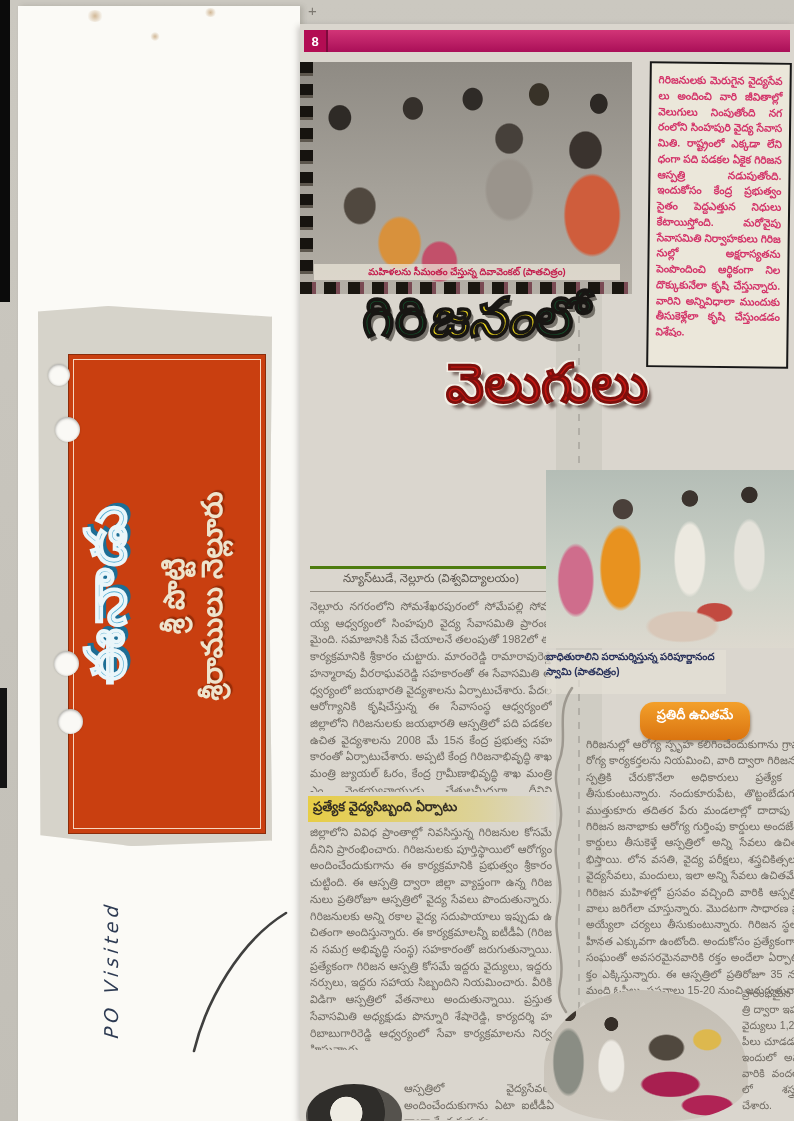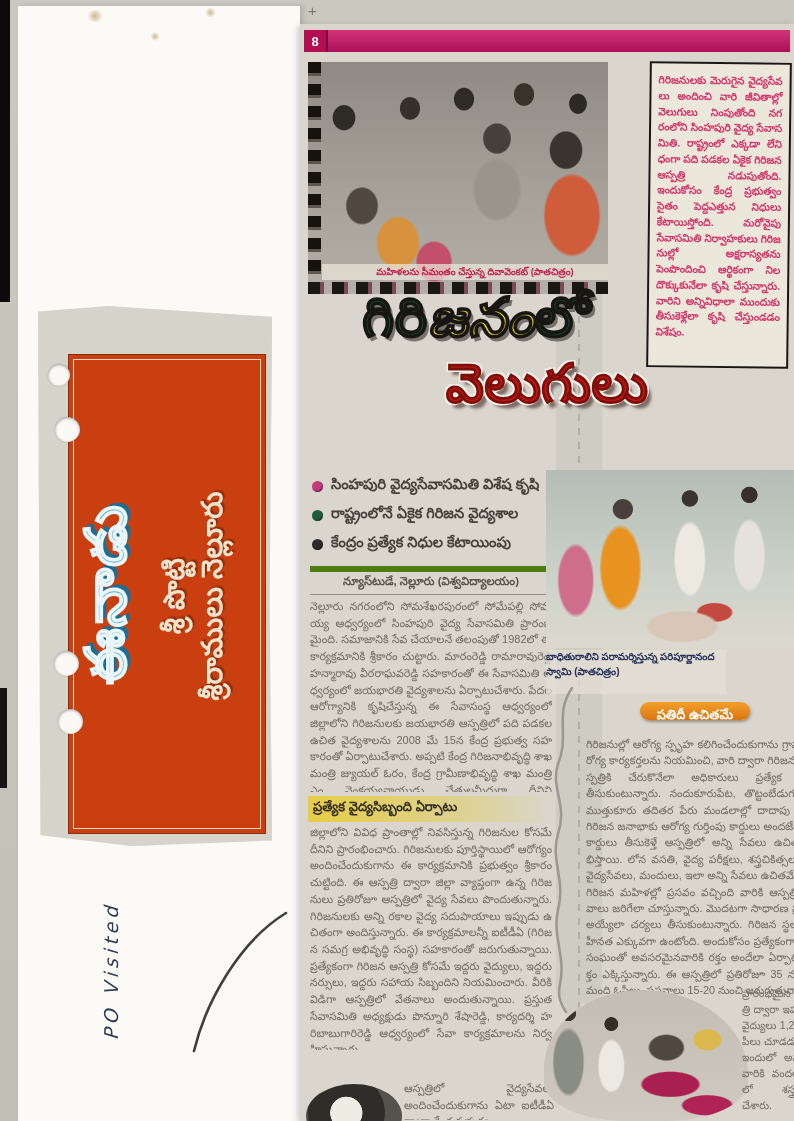--- a/index.html
+++ b/index.html
@@ -23,21 +23,21 @@
                background:repeating-linear-gradient(180deg,#b1aea6 0 7px,transparent 7px 14px); }
   .reg-mark { position:absolute; left:308px; top:2px; color:#7c7870; font-size:15px; }
 
   .masthead-bar { position:absolute; left:4px; top:6px; width:486px; height:22px;
                   background:linear-gradient(180deg,#d23577,#aa0f58); }
   .page-badge { position:absolute; left:4px; top:6px; width:24px; height:22px; background:#b30d53;
                 border-right:2px solid #7e0a3c; color:#fff; font-size:13px; font-weight:bold;
                 display:flex; align-items:center; justify-content:center; }
 
   
-  .photo-crowd { position:absolute; left:8px; top:38px; width:300px; height:232px; overflow:hidden;
+  .photo-crowd { position:absolute; left:0; top:38px; width:332px; height:232px; overflow:hidden;
     background:
       radial-gradient(48px 70px at 88% 66%, #cf5d3c 0 55%, rgba(0,0,0,0) 60%),
       radial-gradient(26px 30px at 86% 38%, #3a332e 0 60%, rgba(0,0,0,0) 65%),
       radial-gradient(40px 52px at 63% 55%, #9a948c 0 55%, rgba(0,0,0,0) 62%),
       radial-gradient(22px 24px at 63% 33%, #46403a 0 60%, rgba(0,0,0,0) 66%),
       radial-gradient(36px 44px at 30% 78%, #d8913c 0 55%, rgba(0,0,0,0) 62%),
       radial-gradient(26px 30px at 18% 62%, #50483f 0 58%, rgba(0,0,0,0) 64%),
       radial-gradient(30px 34px at 42% 86%, #c2506a 0 55%, rgba(0,0,0,0) 62%),
       radial-gradient(18px 20px at 12% 24%, #2e2a26 0 60%, rgba(0,0,0,0) 66%),
       radial-gradient(16px 18px at 34% 20%, #35302b 0 60%, rgba(0,0,0,0) 66%),
@@ -69,22 +69,22 @@
                font-size:54px; font-weight:bold; line-height:1.1; color:#bf1712;
                -webkit-text-stroke:1px #7c0f0c;
                text-shadow:-2px -2px 0 #f2efe6, 2px -2px 0 #f2efe6, -2px 2px 0 #f2efe6, 4px 5px 3px rgba(45,20,14,.55); }
 
   
   .bullets { position:absolute; left:12px; top:452px; width:300px; }
   .bullet-row { display:flex; align-items:center; margin-bottom:9px; }
   .dot { width:11px; height:11px; border-radius:50%; margin-right:8px; flex:0 0 11px; box-shadow:inset -1px -1px 1px rgba(0,0,0,.4); }
   .bullet-label { font-size:14.5px; font-weight:bold; color:#47403a; white-space:nowrap; overflow:hidden; }
   .dateline { position:absolute; left:10px; top:542px; width:242px; text-align:center;
-              font-size:11.5px; font-weight:bold; color:#59534b; padding:3px 0;
-              border-top:6px solid #4d7c0f; border-bottom:1px solid #938d83; white-space:nowrap; overflow:hidden; }
+              font-size:11.5px; font-weight:normal; color:#59534b; padding:3px 0;
+              border-top:3px solid #4d7c0f; border-bottom:1px solid #938d83; white-space:nowrap; overflow:hidden; }
 
   
   .bodytxt { position:absolute; font-size:11px; line-height:1.52; color:#6e6961; text-align:justify;
              word-break:break-all; overflow:hidden; }
   .subhead { position:absolute; height:26px; line-height:21px; font-size:13px; font-weight:bold; color:#332d23;
              padding-left:5px; white-space:nowrap; overflow:hidden;
              background:linear-gradient(90deg,#e7cd45 0%,#dcd29c 70%,rgba(220,210,156,0) 100%); }
 
   
   .photo-hosp { position:absolute; left:246px; top:446px; width:248px; height:178px; overflow:hidden;
@@ -97,21 +97,21 @@
       radial-gradient(26px 60px at 82% 48%, #e4e2da 0 55%, rgba(0,0,0,0) 62%),
       radial-gradient(13px 13px at 82% 14%, #362f2a 0 60%, rgba(0,0,0,0) 66%),
       radial-gradient(60px 26px at 55% 88%, #d8c7b8 0 55%, rgba(0,0,0,0) 62%),
       radial-gradient(30px 16px at 68% 80%, #c24a40 0 55%, rgba(0,0,0,0) 62%),
       linear-gradient(180deg,#b4bdb6 0%,#ccd2c8 60%,#ddd9cf 100%); }
   .photo-caption2 { position:absolute; left:246px; top:626px; width:180px; height:44px;
                     font-size:10px; font-weight:bold; color:#27305a; line-height:1.45;
                     background:rgba(228,224,213,.7); overflow:hidden; word-break:break-all; }
 
   
-  .pill { position:absolute; left:340px; top:678px; width:110px; height:18px; border-radius:14px;
+  .pill { position:absolute; left:340px; top:678px; width:110px; height:38px; border-radius:14px;
           background:linear-gradient(180deg,#f3a02b,#da7410); box-shadow:1px 2px 3px rgba(70,40,10,.4);
           color:#fff; font-size:13px; font-weight:bold; text-align:center; line-height:26px;
           white-space:nowrap; overflow:hidden; }
   .wavy { position:absolute; left:250px; top:660px; }
 
   
   .photo-ward { position:absolute; left:244px; top:966px; width:204px; height:131px;
     border-radius:48% 52% 40% 40% / 60% 64% 30% 30%; overflow:hidden;
     background:
       radial-gradient(26px 56px at 12% 55%, #8a8d84 0 55%, rgba(0,0,0,0) 62%),
@@ -178,34 +178,20 @@
       <div class="lace-left"></div>
       <div class="lace-bottom"></div>
       <div class="photo-caption1">మహిళలను సీమంతం చేస్తున్న దివావెంకట్ (పాతచిత్రం)</div>
     </div>
 
     <div class="info-box">గిరిజనులకు మెరుగైన వైద్యసేవలు అందించి వారి జీవితాల్లో వెలుగులు నింపుతోంది నగరంలోని సింహపురి వైద్య సేవాసమితి. రాష్ట్రంలో ఎక్కడా లేని ధంగా పది పడకల ఏకైక గిరిజన ఆస్పత్రి నడుపుతోంది. ఇందుకోసం కేంద్ర ప్రభుత్వం సైతం పెద్దఎత్తున నిధులు కేటాయిస్తోంది. మరోవైపు సేవాసమితి నిర్వాహకులు గిరిజనుల్లో అక్షరాస్యతను పెంపొందించి ఆర్థికంగా నిలదొక్కుకునేలా కృషి చేస్తున్నారు. వారిని అన్నివిధాలా ముందుకు తీసుకెళ్లేలా కృషి చేస్తుండడం విశేషం.</div>
 
     <div class="headline1"><span class="hl-white">గిరి</span><span class="hl-yellow">జనం</span><span class="hl-white">లో</span></div>
     <div class="headline2">వెలుగులు</div>
 
-    <div class="bullets">
-      <div class="bullet-row">
-        <span class="dot" style="background-color: rgb(194, 58, 122);"></span>
-        <span class="bullet-label">సింహపురి వైద్యసేవాసమితి విశేష కృషి</span>
-      </div>
-      <div class="bullet-row">
-        <span class="dot" style="background-color: rgb(31, 92, 58);"></span>
-        <span class="bullet-label">రాష్ట్రంలోనే ఏకైక గిరిజన వైద్యశాల</span>
-      </div>
-      <div class="bullet-row">
-        <span class="dot" style="background-color: rgb(45, 43, 41);"></span>
-        <span class="bullet-label">కేంద్రం ప్రత్యేక నిధుల కేటాయింపు</span>
-      </div>
-    </div>
 
     <div class="dateline">న్యూస్‌టుడే, నెల్లూరు (విశ్వవిద్యాలయం)</div>
 
     <div class="bodytxt" style="left:10px; top:574px; width:242px; height:194px;">నెల్లూరు నగరంలోని సోమశేఖరపురంలో సోమేపల్లి సోమయ్య ఆధ్వర్యంలో సింహపురి వైద్య సేవాసమితి ప్రారంభమైంది. సమాజానికి సేవ చేయాలనే తలంపుతో 1982లో ఈ కార్యక్రమానికి శ్రీకారం చుట్టారు. మారంరెడ్డి రామారావురెడ్డి హన్మారావు వీరరాఘవరెడ్డి సహకారంతో ఈ సేవాసమితి ఆధ్వర్యంలో జయభారతి వైద్యశాలను ఏర్పాటుచేశారు. పేదల ఆరోగ్యానికి కృషిచేస్తున్న ఈ సేవాసంస్థ ఆధ్వర్యంలో జిల్లాలోని గిరిజనులకు జయభారతి ఆస్పత్రిలో పది పడకల ఉచిత వైద్యశాలను 2008 మే 15న కేంద్ర ప్రభుత్వ సహకారంతో ఏర్పాటుచేశారు. అప్పటి కేంద్ర గిరిజనాభివృద్ధి శాఖ మంత్రి జ్యుయల్ ఓరం, కేంద్ర గ్రామీణాభివృద్ధి శాఖ మంత్రి ఎం వెంకయ్యనాయుడు చేతులమీదుగా దీనిని ప్రారంభించారు.</div>
 
     <div class="subhead" style="left:8px; top:772px; width:248px;">ప్రత్యేక వైద్యసిబ్బంది ఏర్పాటు</div>
 
     <div class="bodytxt" style="left:10px; top:800px; width:242px; height:226px;">జిల్లాలోని వివిధ ప్రాంతాల్లో నివసిస్తున్న గిరిజనుల కోసమే దీనిని ప్రారంభించారు. గిరిజనులకు పూర్తిస్థాయిలో ఆరోగ్యం అందించేందుకుగాను ఈ కార్యక్రమానికి ప్రభుత్వం శ్రీకారం చుట్టింది. ఈ ఆస్పత్రి ద్వారా జిల్లా వ్యాప్తంగా ఉన్న గిరిజనులు ప్రతిరోజూ ఆస్పత్రిలో వైద్య సేవలు పొందుతున్నారు. గిరిజనులకు అన్ని రకాల వైద్య సదుపాయాలు ఇప్పుడు ఉచితంగా అందిస్తున్నారు. ఈ కార్యక్రమాలన్నీ ఐటీడీఏ (గిరిజన సమగ్ర అభివృద్ధి సంస్థ) సహకారంతో జరుగుతున్నాయి. ప్రత్యేకంగా గిరిజన ఆస్పత్రి కోసమే ఇద్దరు వైద్యులు, ఇద్దరు నర్సులు, ఇద్దరు సహాయ సిబ్బందిని నియమించారు. వీరికి విడిగా ఆస్పత్రిలో వేతనాలు అందుతున్నాయి. ప్రస్తుత సేవాసమితి అధ్యక్షుడు పొన్నూరి శేషారెడ్డి, కార్యదర్శి హరిబాబుగారిరెడ్డి ఆధ్వర్యంలో సేవా కార్యక్రమాలను నిర్వహిస్తున్నారు.</div>
 
 

